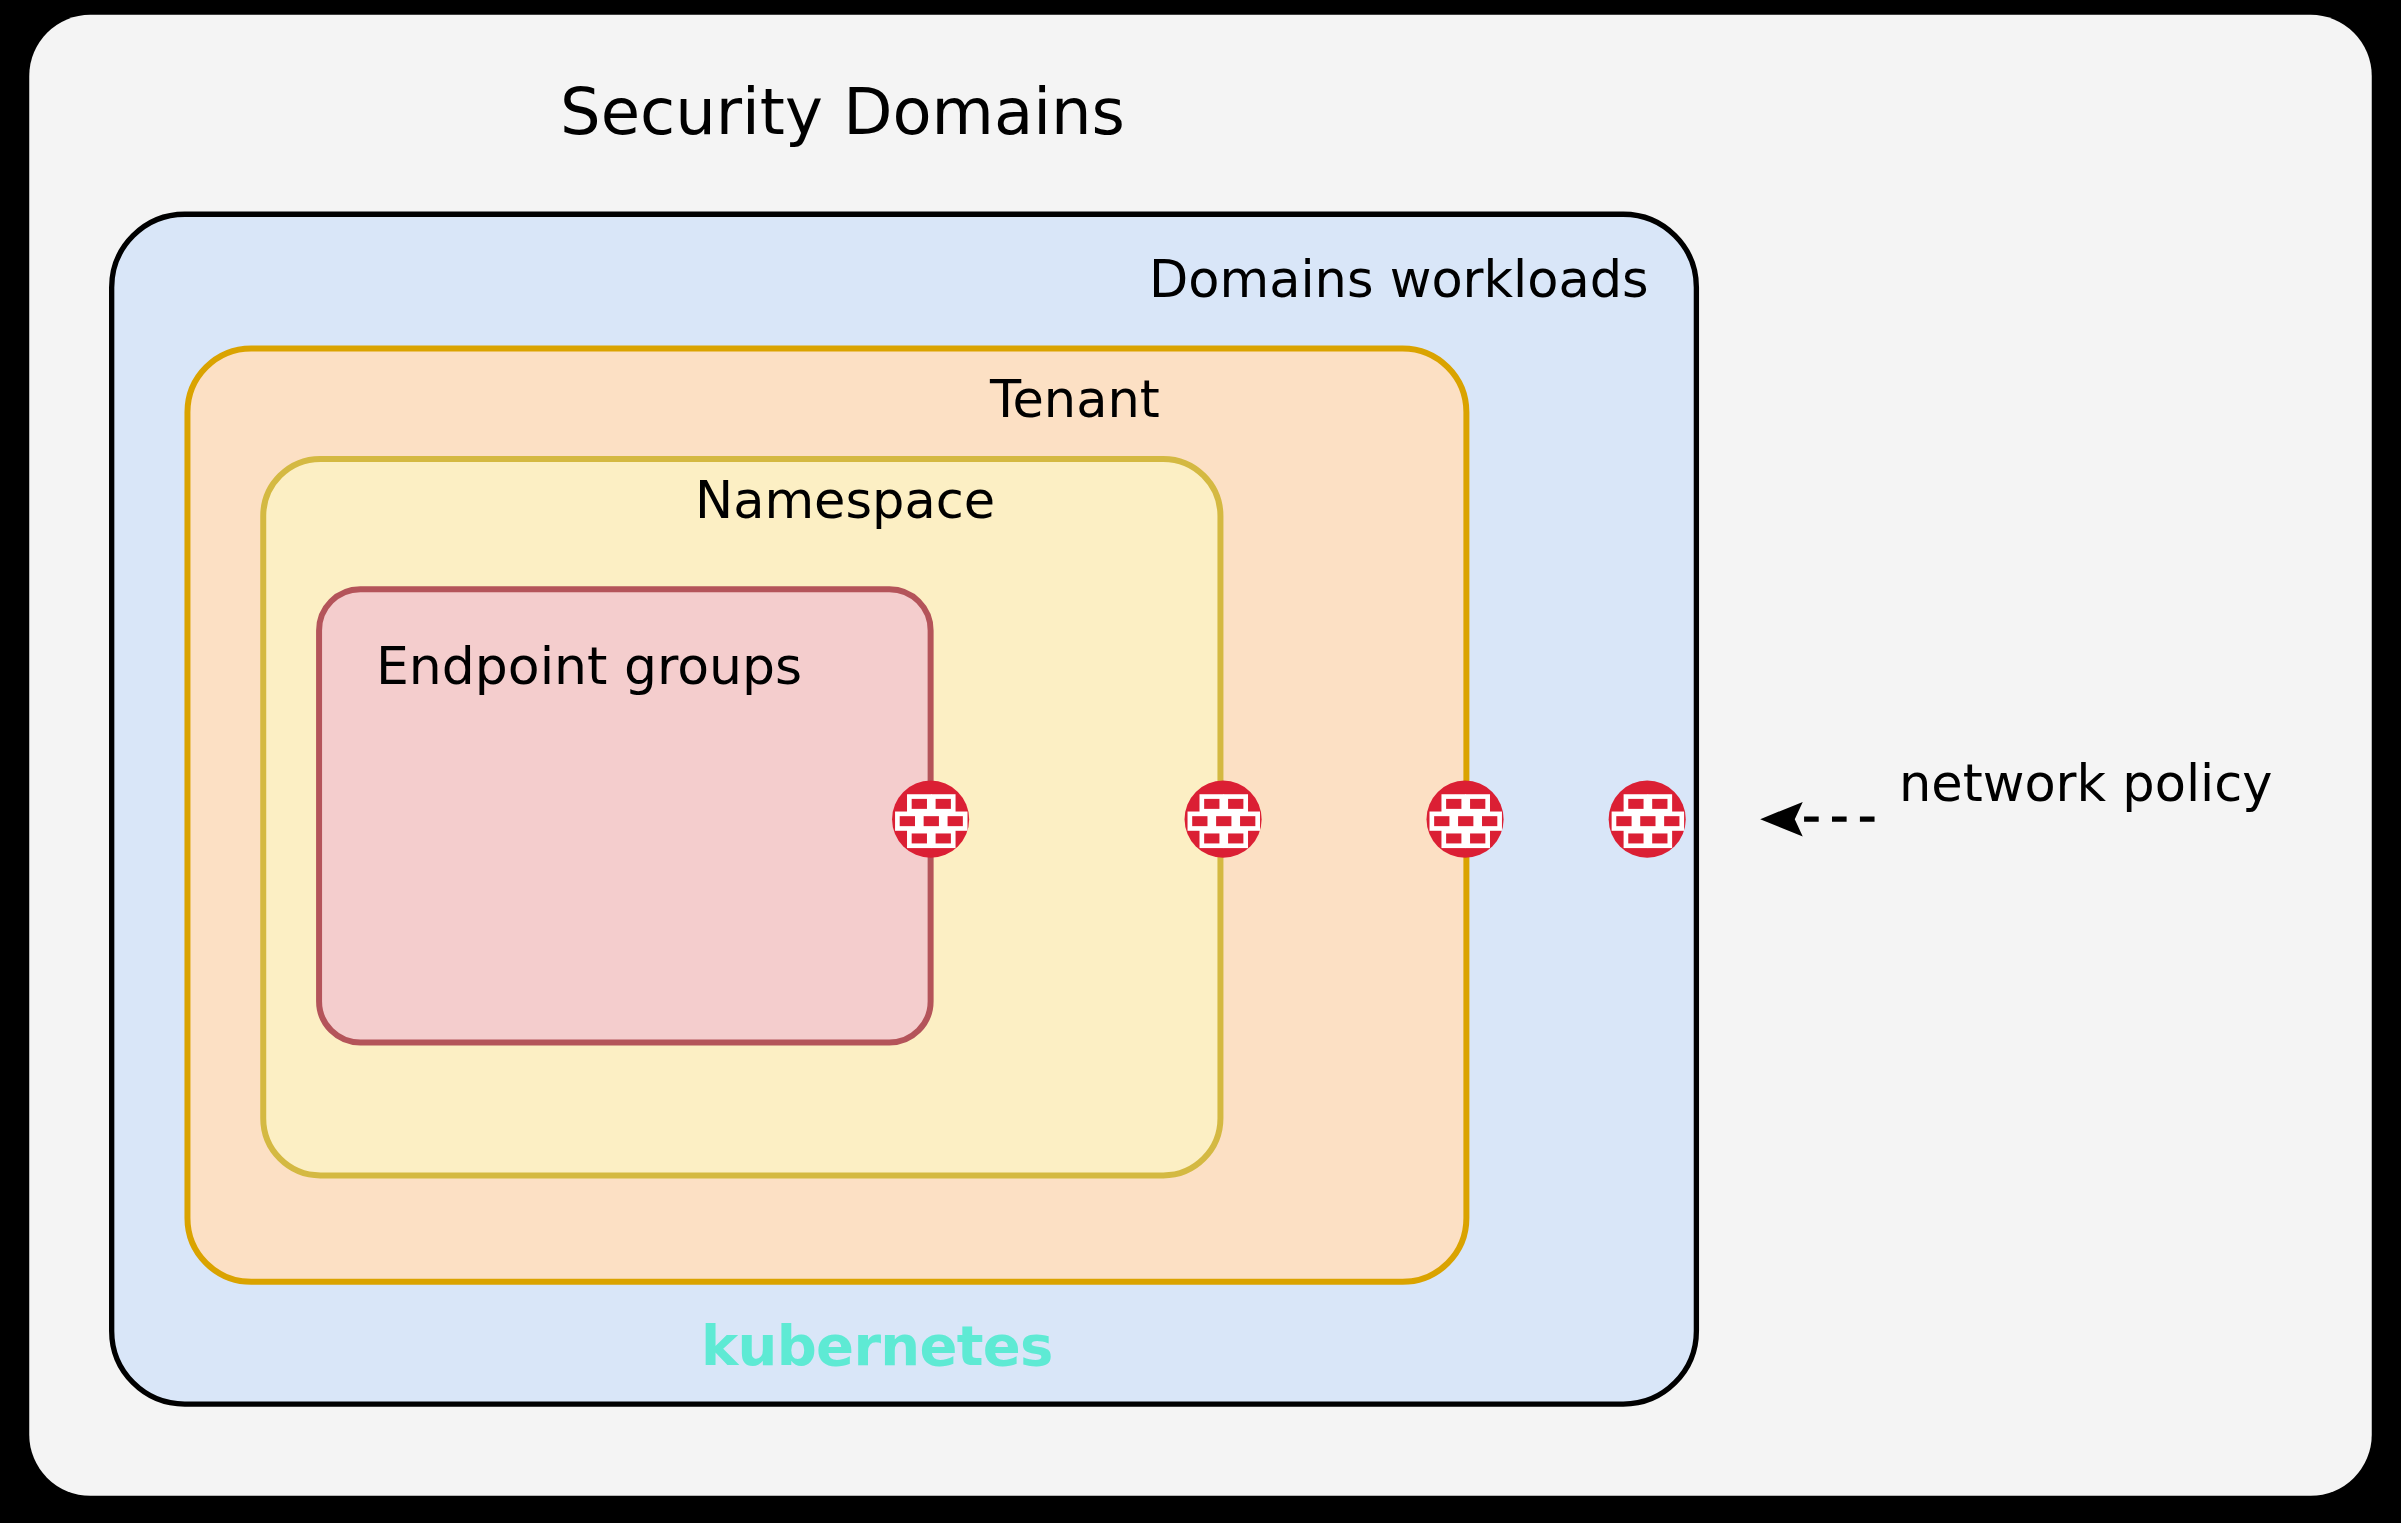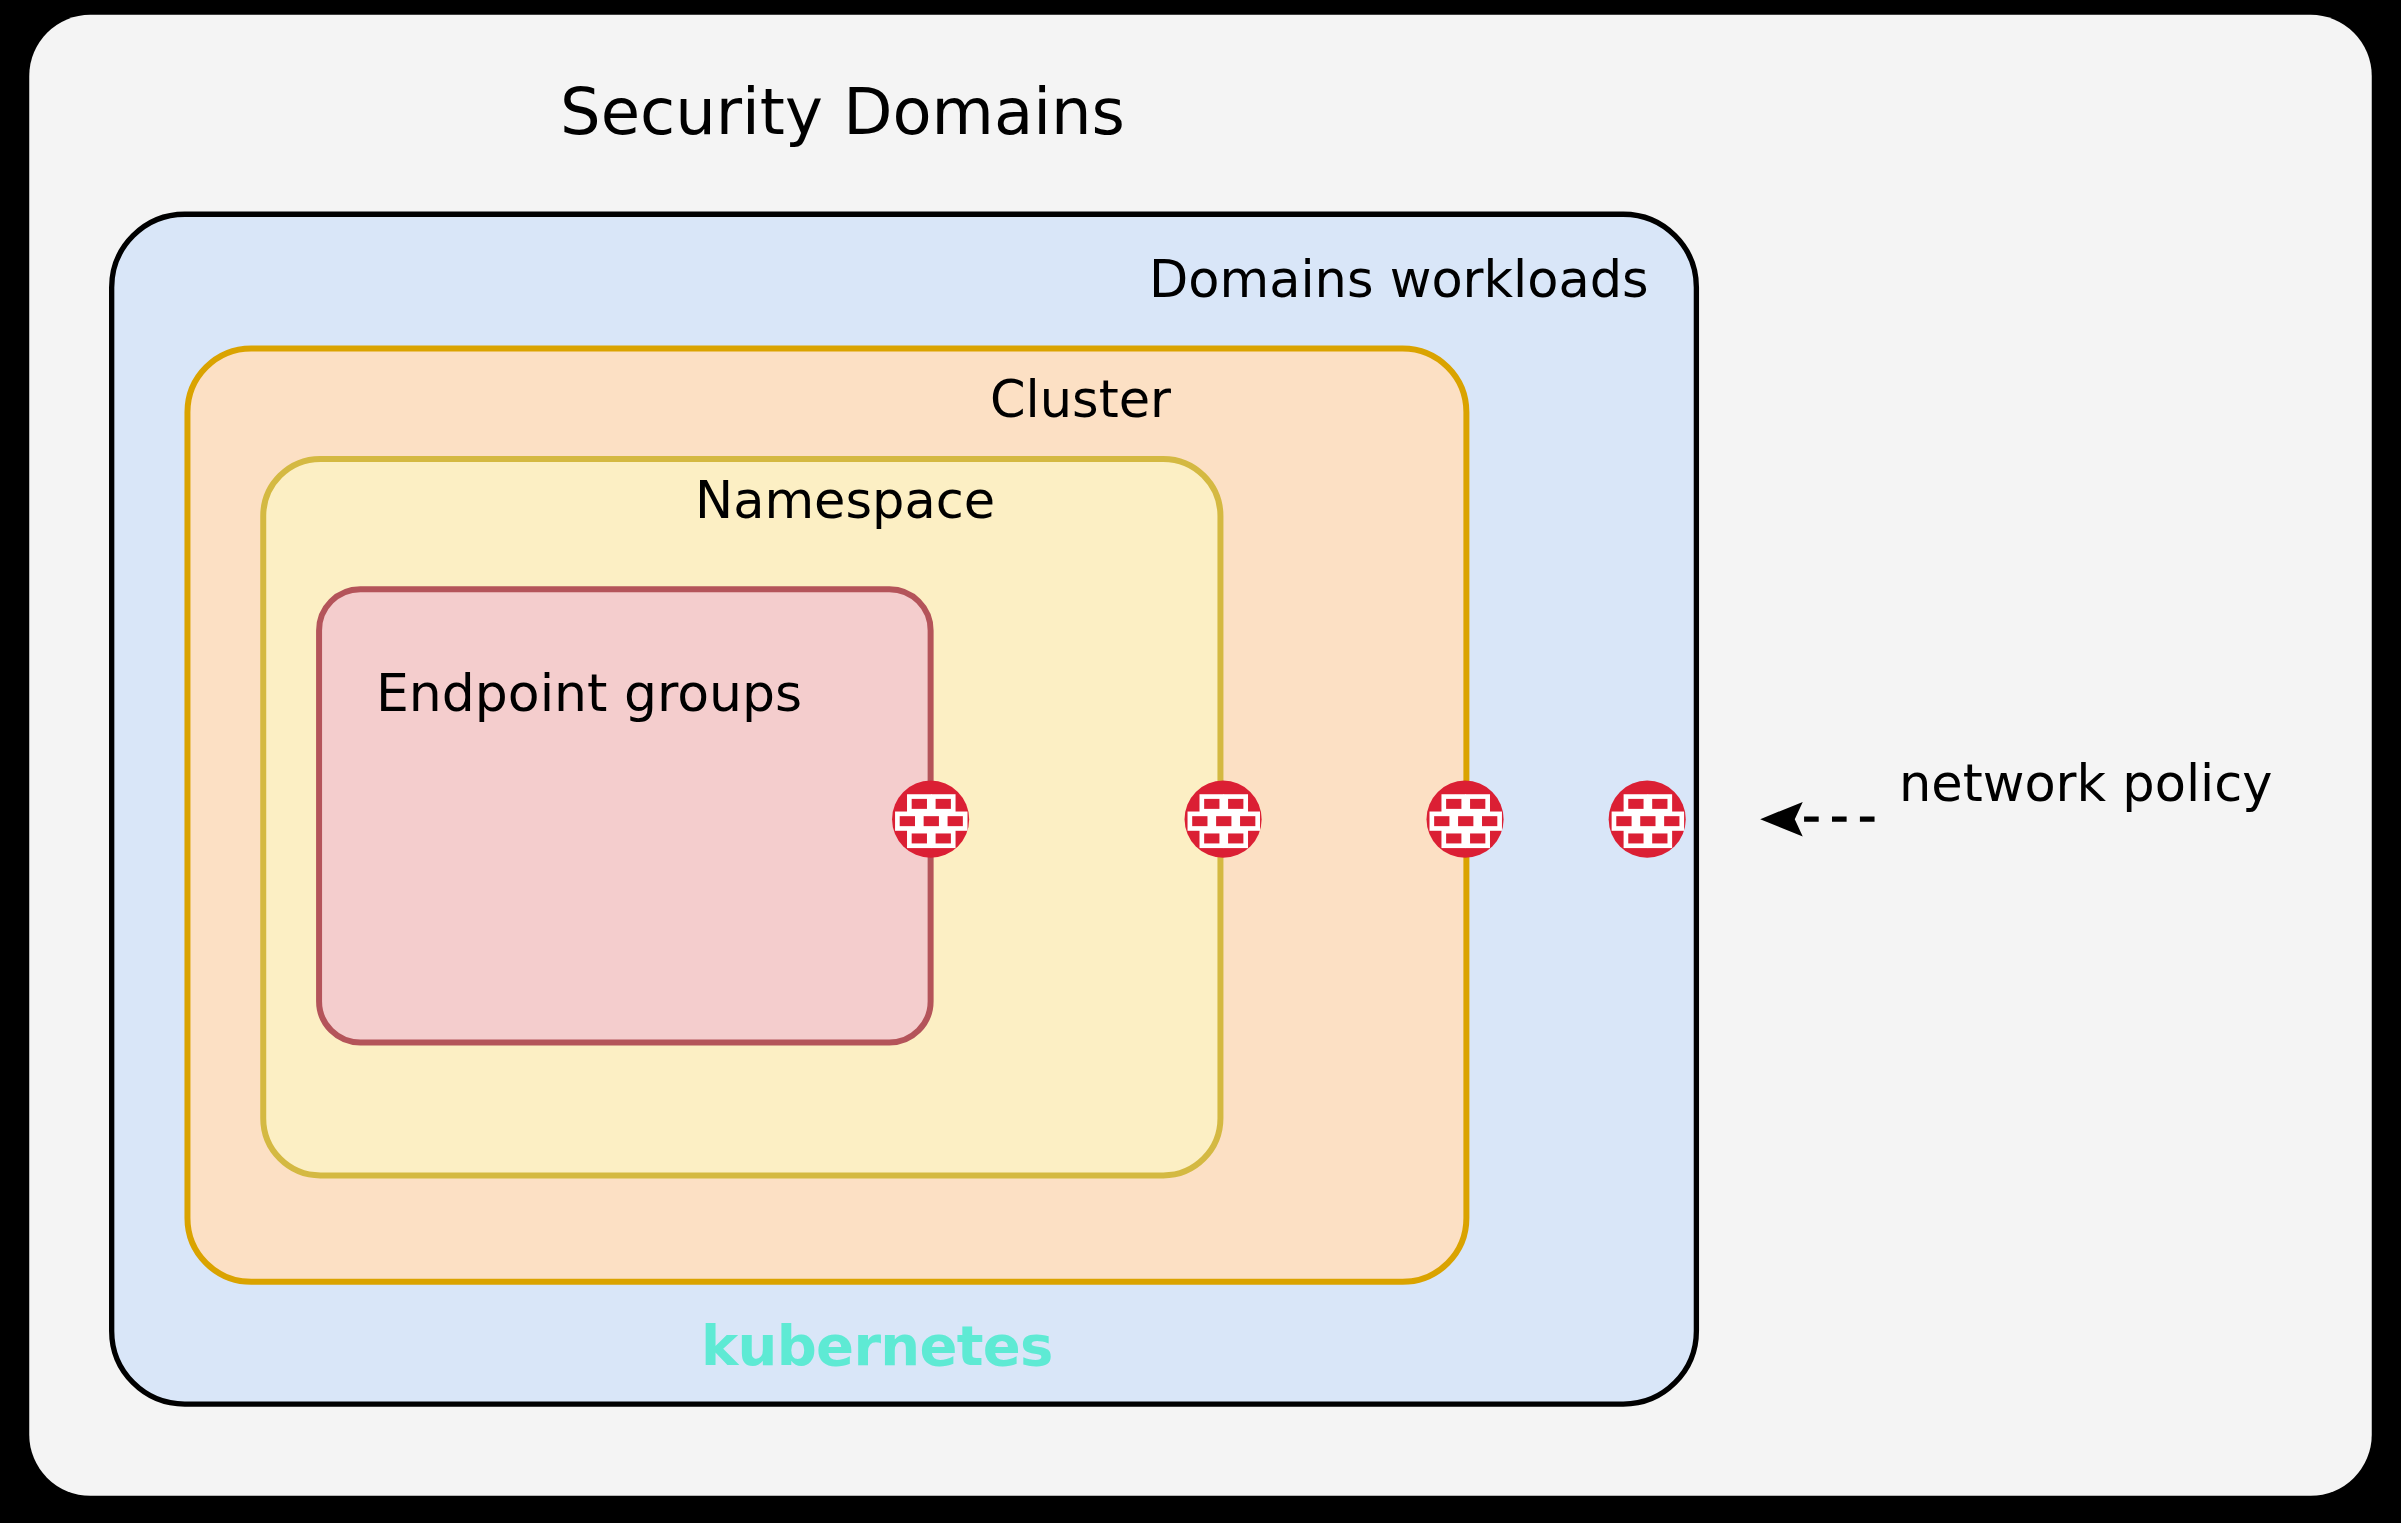--- a/index.html
+++ b/index.html
@@ -51,21 +51,20 @@
   }
   #namespace-label {
     left: 695px;
     top: 475px;
     font-size: 51px;
   }
   #endpoint-groups-label {
     left: 376px;
     top: 640px;
     font-size: 52px;
-    margin-top: 27px;
   }
   #network-policy-label {
     left: 1899px;
     top: 758px;
     font-size: 51px;
   }
   #kubernetes-label {
     left: 701px;
     top: 1318px;
     font-size: 56px;
@@ -128,21 +127,21 @@
     <g>
       <line x1="2820" y1="1232" x2="2700" y2="1232" stroke="#000000" stroke-width="8" stroke-dasharray="22 20"></line>
       <polygon points="2648,1232 2712,1206 2700,1232 2712,1258" fill="#000000"></polygon>
     </g>
   </svg>
 
   <div class="lbl" id="security-domains-title">Security Domains</div>
 
   <div class="lbl" id="cluster-workloads-label">Domains workloads</div>
 
-  <div class="lbl" id="tenant-label">Cluster</div>
+  <div class="lbl" id="tenant-label">Tenant</div>
 
   <div class="lbl" id="namespace-label">Namespace</div>
 
   <div class="lbl" id="endpoint-groups-label">Endpoint groups</div>
 
   <div class="lbl" id="network-policy-label">network policy</div>
 
   <div class="lbl" id="kubernetes-label" style="color:#5eead4">kubernetes</div>
 
 </div>

